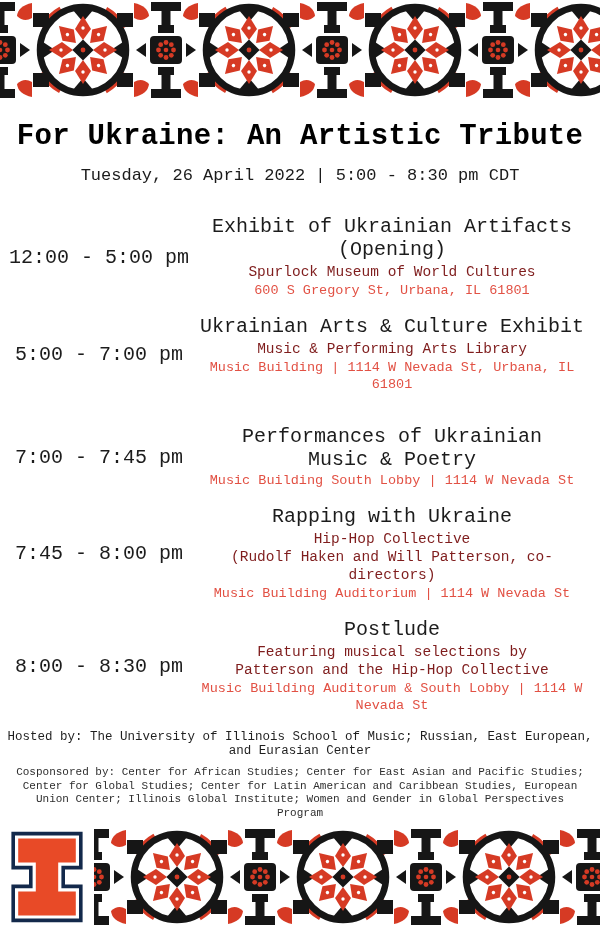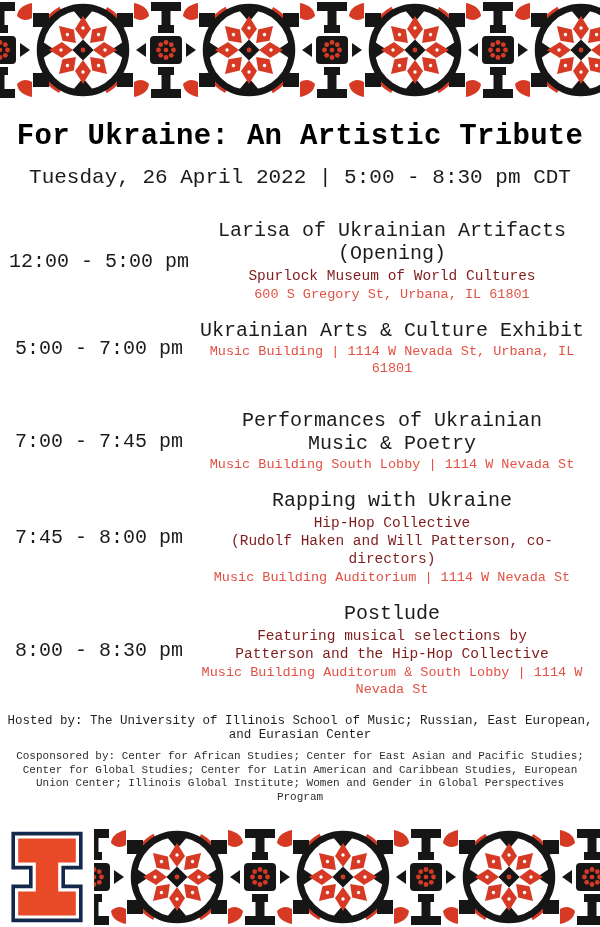--- a/index.html
+++ b/index.html
@@ -17,21 +17,21 @@
   .page-title{
     margin:20px 0 0 0;
     font-size:29px;
     font-weight:800;
     letter-spacing:.3px;
     text-align:center;
     color:#000;
   }
   .datetime{
     margin-top:13px;
-    font-size:21px;
+    font-size:17px;
     font-weight:400;
     text-align:center;
     color:#1b1b1b;
   }
   .schedule{margin-top:30px;}
   .event-row{display:flex;align-items:center;margin-bottom:16px;}
   .event-time{
     flex:0 0 198px;
     text-align:center;
     font-size:20px;
@@ -195,30 +195,31 @@
 
   <div class="content">
     <h1 class="page-title">For Ukraine: An Artistic Tribute</h1>
     <div class="datetime">Tuesday, 26 April 2022 | 5:00 - 8:30 pm CDT</div>
 
     <div class="schedule">
 
       <div class="event-row">
         <div class="event-time">12:00 - 5:00 pm</div>
         <div class="event-main">
-          <div class="event-title">Larisa of Ukrainian Artifacts (Opening)</div>
+          <div class="event-title">Exhibit of Ukrainian Artifacts (Opening)</div>
           <div class="event-details">Spurlock Museum of World Cultures</div>
           <div class="event-location">600 S Gregory St, Urbana, IL 61801</div>
         </div>
       </div>
 
       <div class="event-row">
         <div class="event-time">5:00 - 7:00 pm</div>
         <div class="event-main">
           <div class="event-title">Ukrainian Arts &amp; Culture Exhibit</div>
+          <div class="event-details">Music &amp; Performing Arts Library</div>
           <div class="event-location">Music Building | 1114 W Nevada St, Urbana, IL 61801</div>
         </div>
       </div>
 
       <div class="event-row">
       </div>
 
       <div class="event-row">
         <div class="event-time">7:00 - 7:45 pm</div>
         <div class="event-main">

